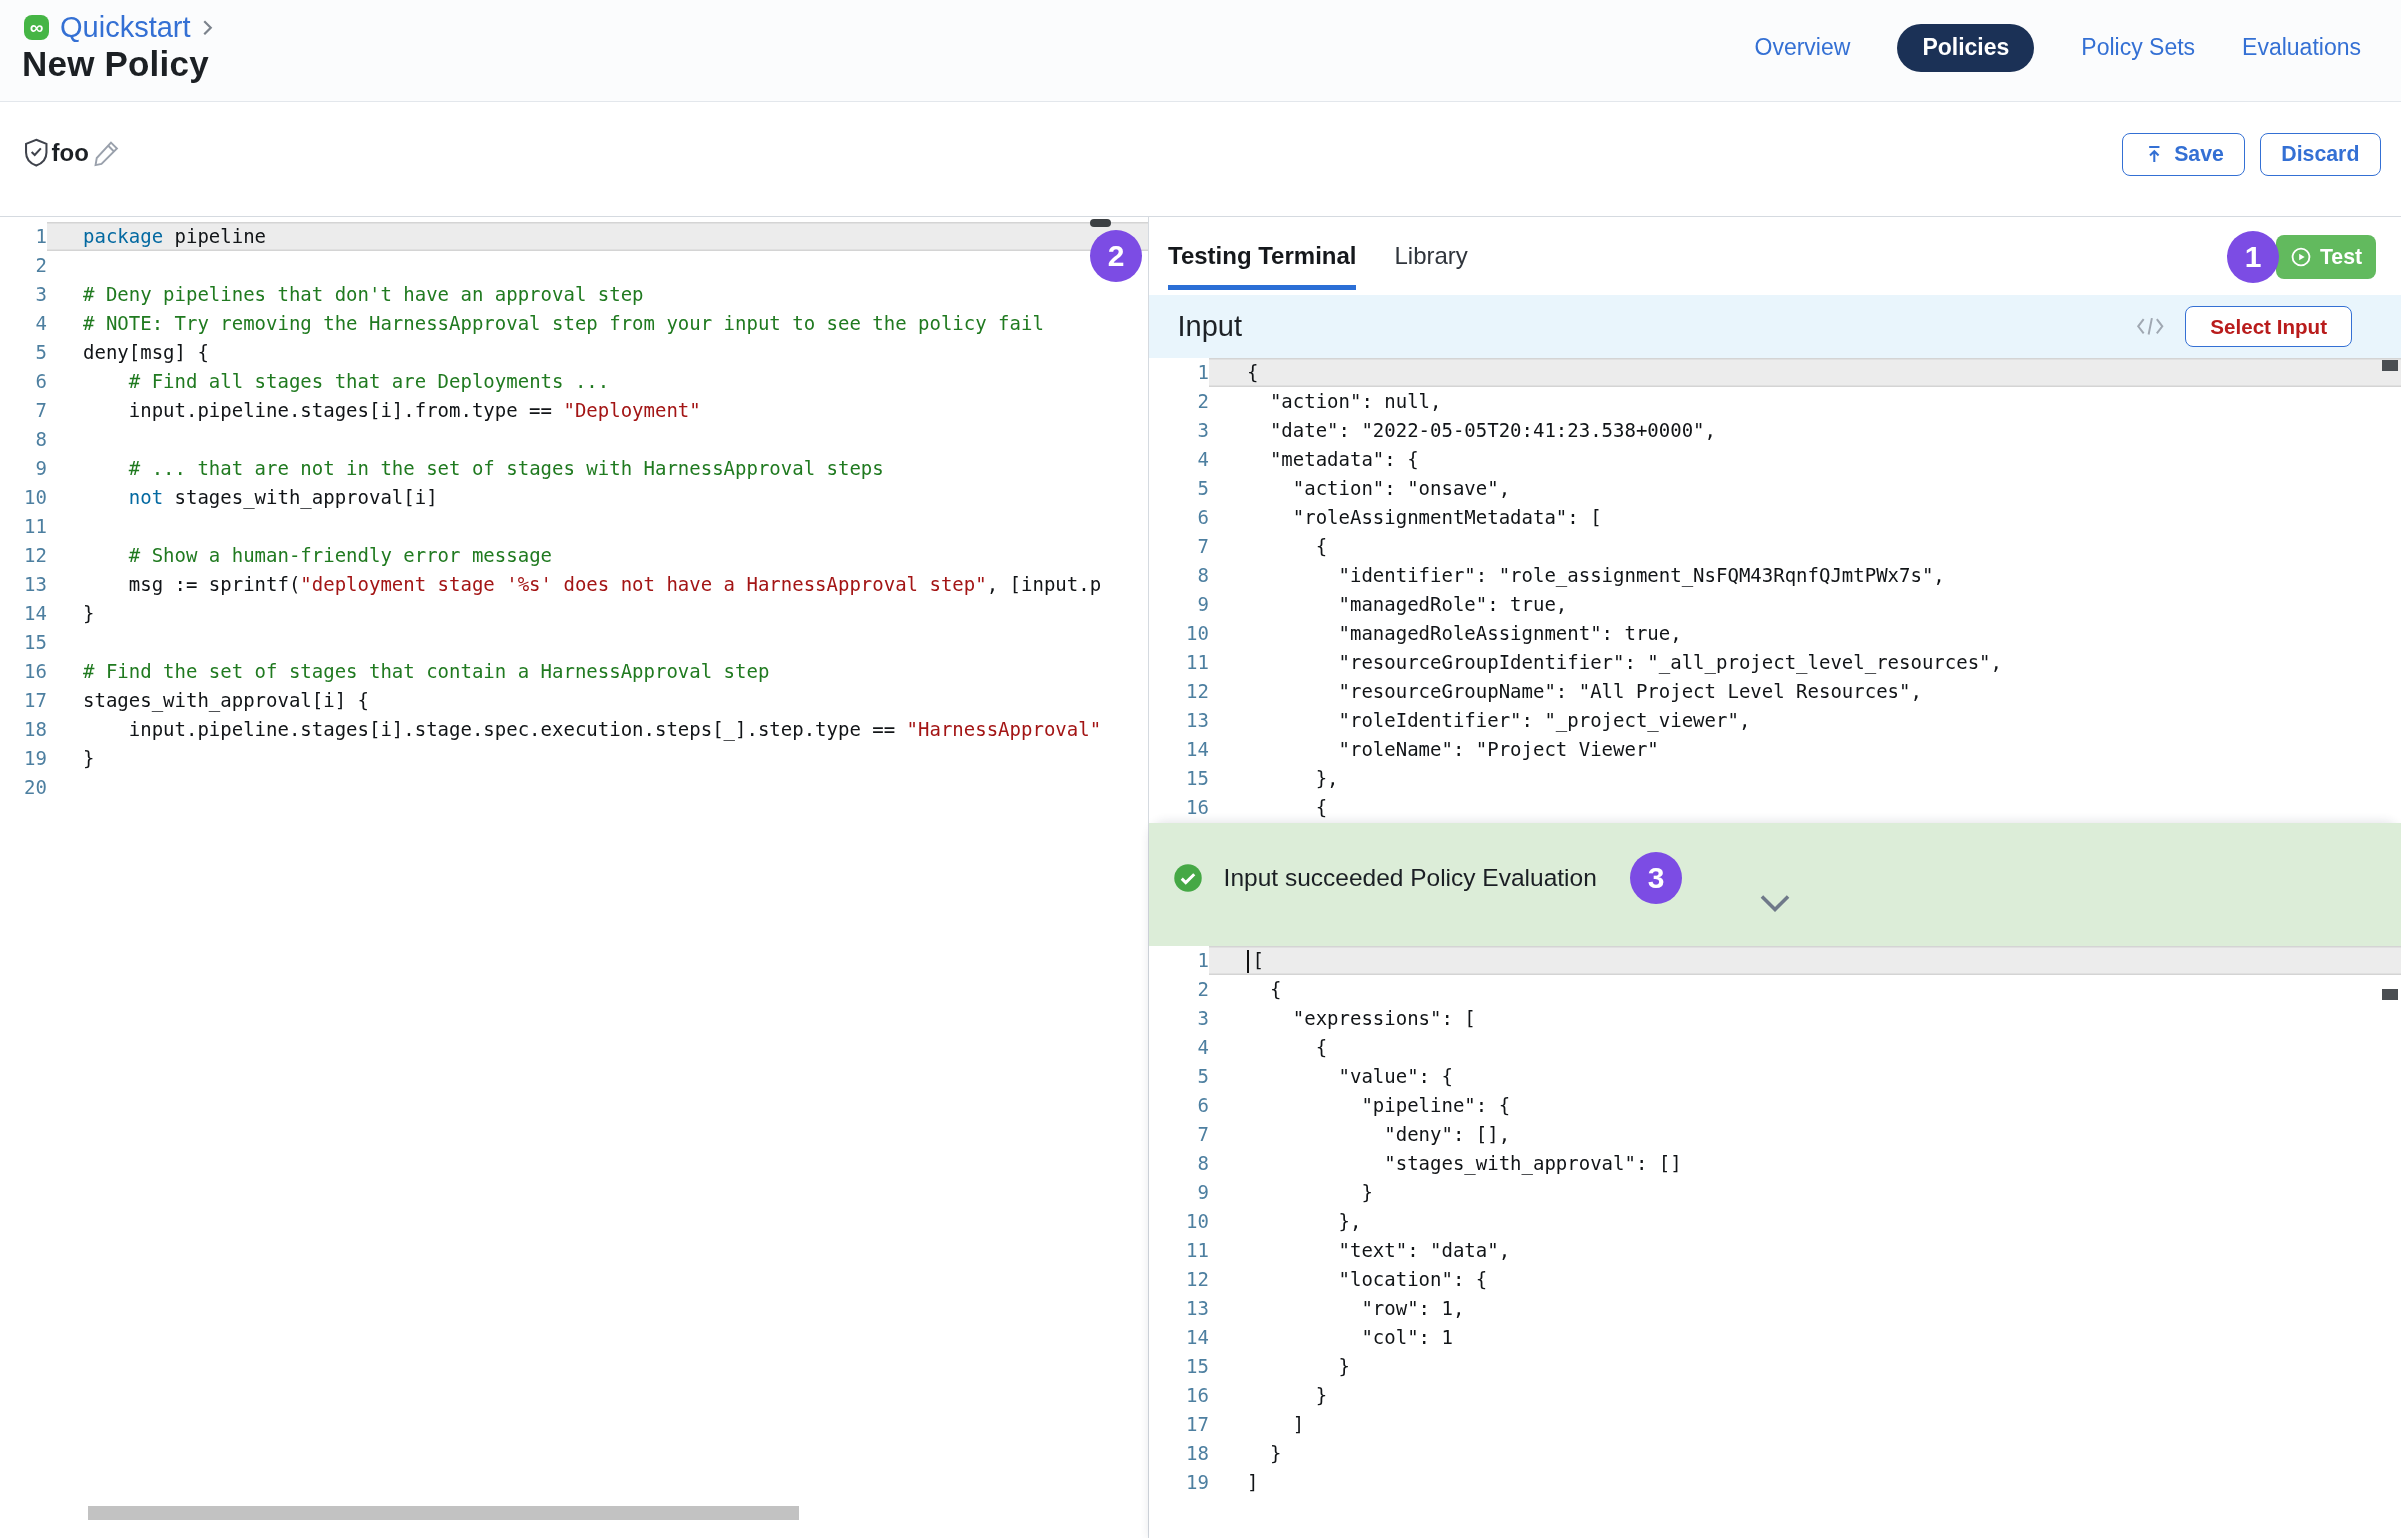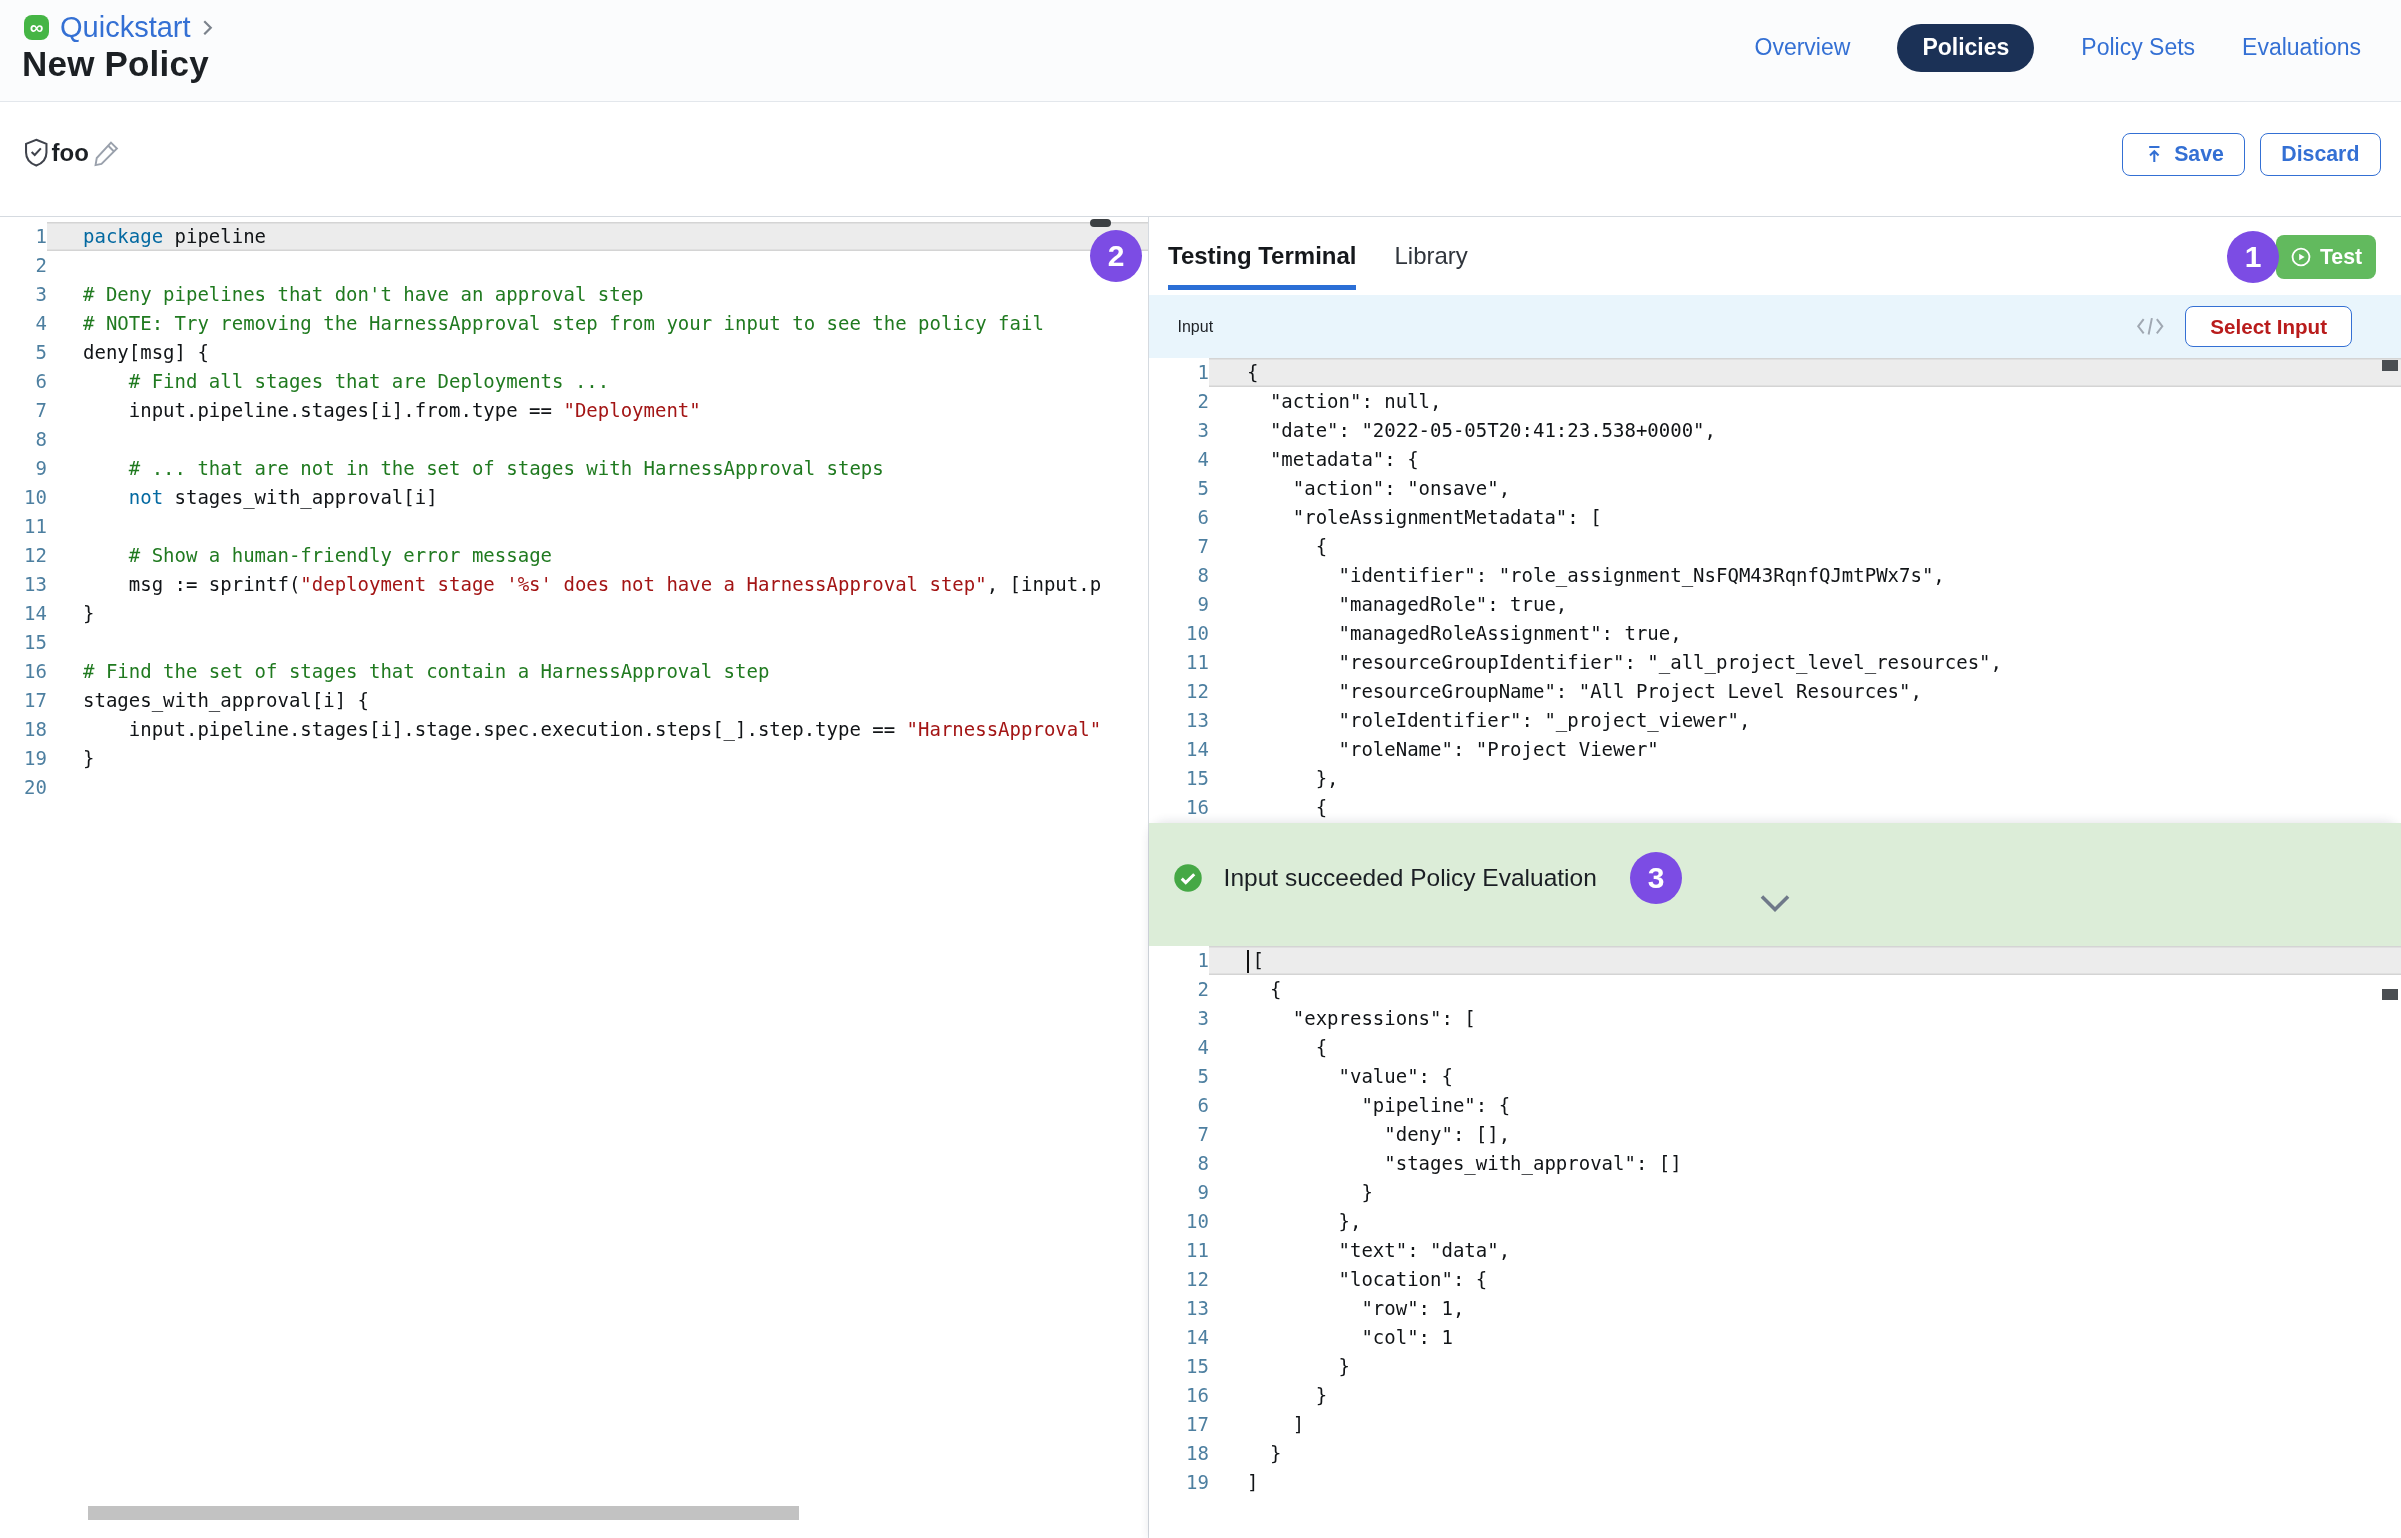--- a/index.html
+++ b/index.html
@@ -54,21 +54,21 @@
   .term-tab { position:relative; height:100%; display:flex; align-items:center; font-size:24px; color:#30353c; cursor:pointer; }
   .term-tab.active { font-weight:700; color:#15181c; }
   .term-tab.active::after { content:""; position:absolute; left:0; right:0; bottom:5.5px; height:4.7px; background:#2b6fd6; }
   .test-btn { position:absolute; left:1127px; top:18px; width:100px; height:44px; background:#62ba5e; border:none;
     border-radius:8px; color:#fff; font-size:21.3px; font-weight:700; display:flex; align-items:center;
     justify-content:center; gap:8px; cursor:pointer; font-family:inherit; }
 
   
   .input-bar { position:absolute; left:0; top:78px; width:100%; height:63px; background:#e9f5fc;
     display:flex; align-items:center; padding:0 49px 0 28.5px; }
-  .input-label, .output-label { font-size:16px; color:#1d2126; }
+  .input-label, .output-label { font-size:29px; color:#1d2126; }
   .bar-spacer { flex:1 1 auto; }
   .select-input-btn { height:41px; padding:0 24px; border:1.6px solid #3470d4; border-radius:8px; background:#fff;
     color:#b91c1c; font-size:20.6px; font-weight:600; cursor:pointer; font-family:inherit; margin-left:20.6px; }
   .input-editor { position:absolute; left:0; top:141px; width:100%; height:465px; overflow:hidden; background:#fff; }
   .thumb-dark { position:absolute; right:3.2px; width:16px; height:11px; background:#4a4e52; }
 
   
   .output-panel { position:absolute; left:0; top:606px; width:100%; height:716px; background:#fff;
     border-radius:17.4px 17.4px 0 0; box-shadow:0 -1.6px 9.5px rgba(40,50,70,.12); z-index:10; }
   .output-header { position:relative; height:41px; display:flex; align-items:center; padding:0 28.5px; }

